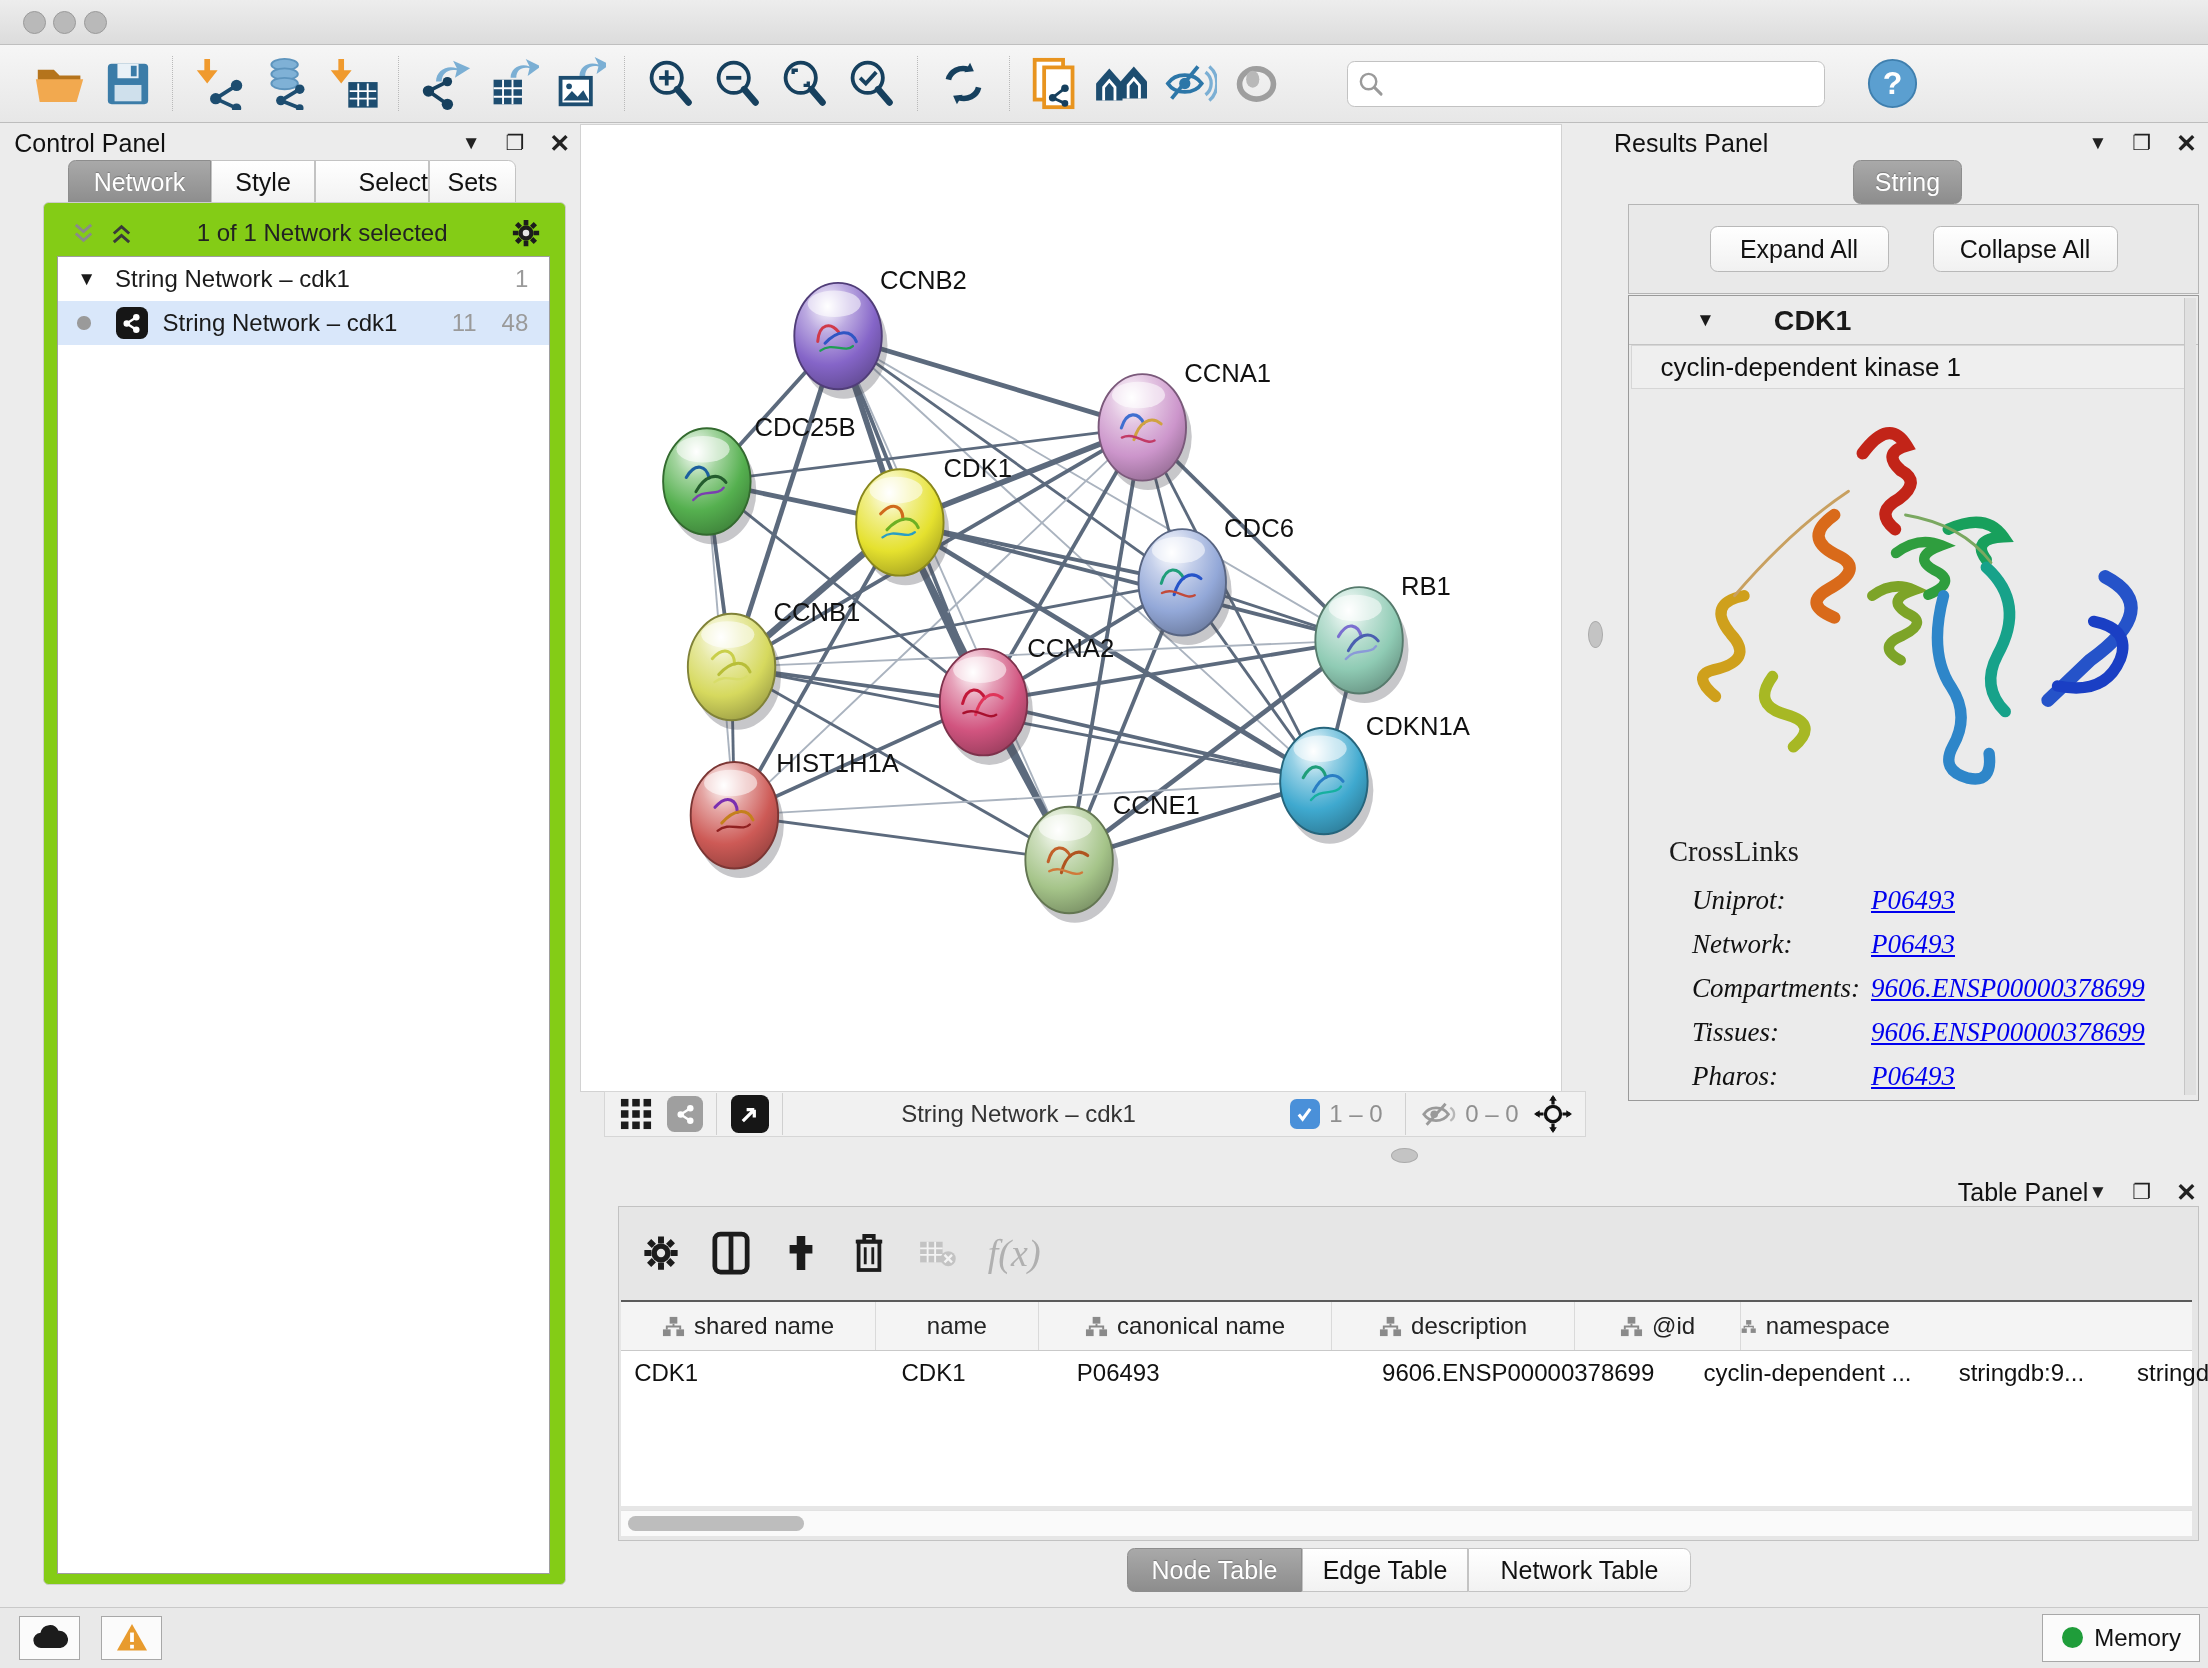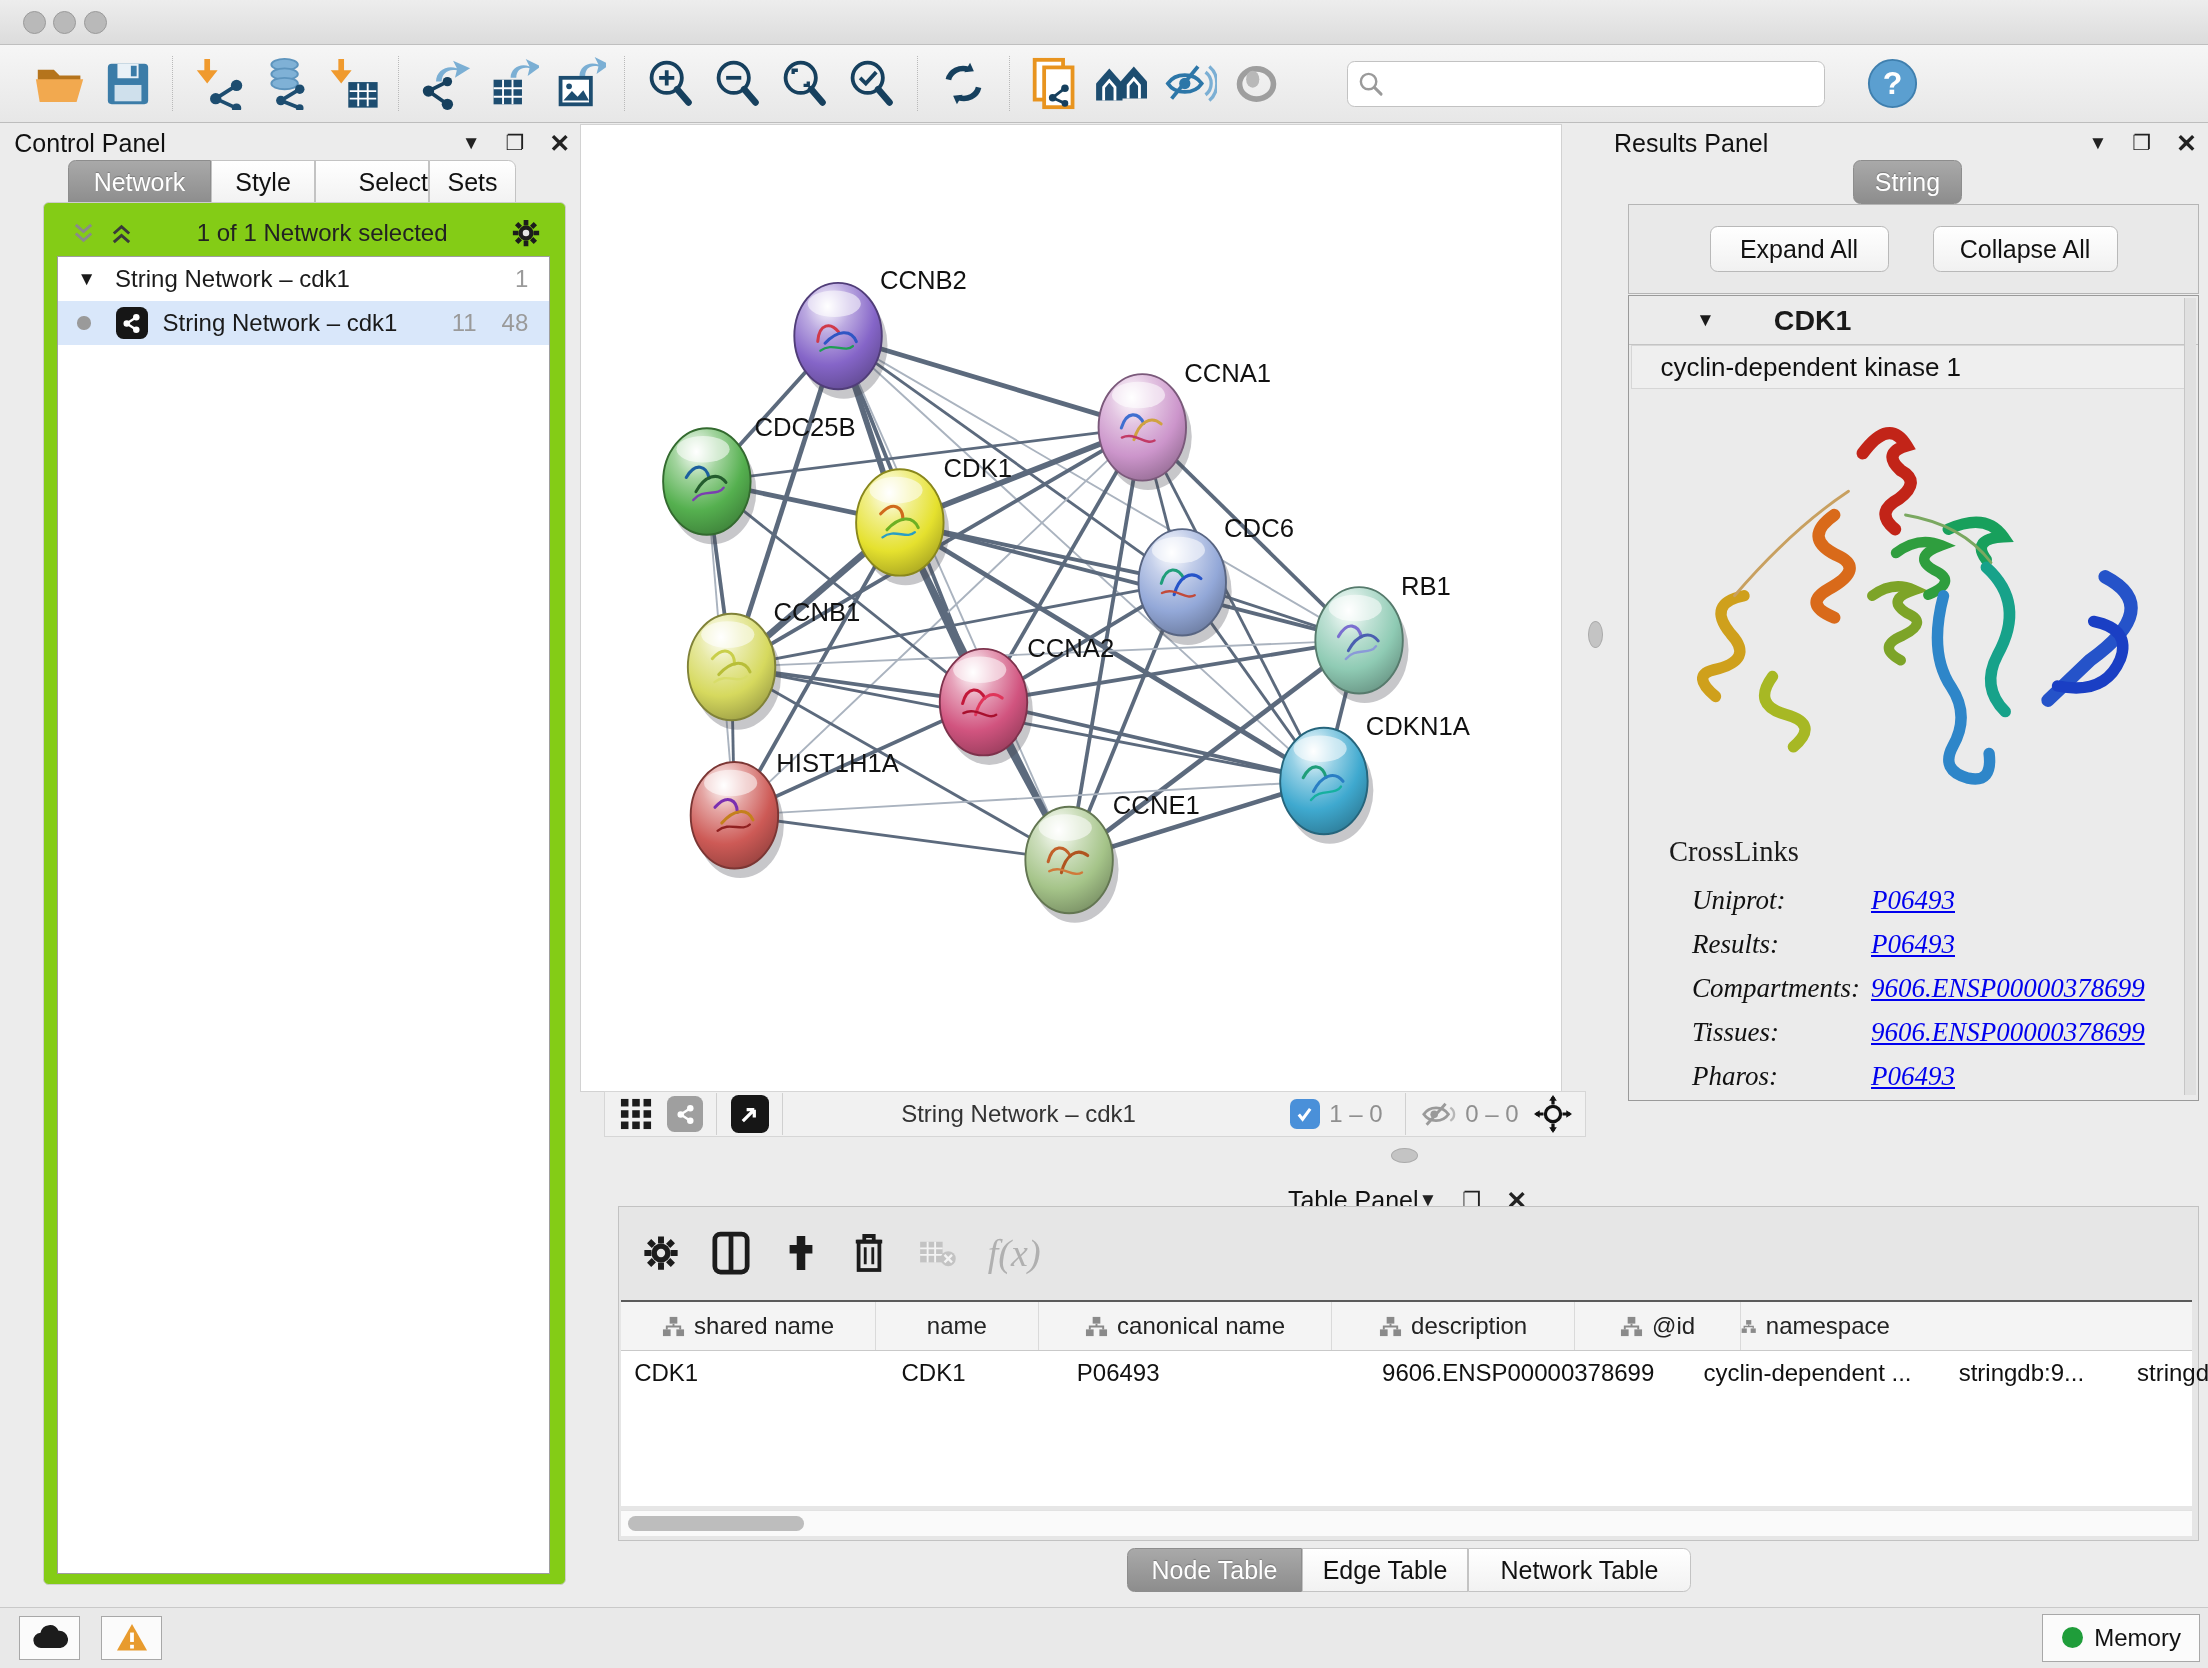--- a/index.html
+++ b/index.html
@@ -709,40 +709,40 @@
       </g>
     </svg>
   </div>
   <div class="abs serif" style="left:40px;top:540px;font-size:28.5px;font-weight:normal;">CrossLinks</div>
   <div class="abs" style="left:63px;top:582px;width:485px;font-style:italic;">
     <div class="xl-row serif">
       <span class="xl-label">Uniprot:</span>
       <a class="xl-link">P06493</a>
       </div>
     <div class="xl-row serif">
-      <span class="xl-label">Results:</span>
+      <span class="xl-label">Network:</span>
       <a class="xl-link">P06493</a>
       </div>
     <div class="xl-row serif">
       <span class="xl-label">Compartments:</span>
       <a class="xl-link">9606.ENSP00000378699</a>
       </div>
     <div class="xl-row serif">
       <span class="xl-label">Tissues:</span>
       <a class="xl-link">9606.ENSP00000378699</a>
       </div>
     <div class="xl-row serif">
       <span class="xl-label">Pharos:</span>
       <a class="xl-link">P06493</a>
       </div>
   </div>
   <div class="rp-scroll"></div>
 </div>
 
-<div class="abs" style="left:618px;top:1176px;width:1579px;height:32px;display:flex;align-items:center;justify-content:center;margin-top:8px;">
+<div class="abs" style="left:618px;top:1176px;width:1579px;height:32px;display:flex;align-items:center;justify-content:flex-end;">
   <span class="panel-title">Table Panel</span>
   <span class="wm">
     <span class="tri">▼</span>
     <span class="sq">❐</span>
     <span class="x">✕</span>
   </span>
 </div>
 <div class="abs tp-box">
   <div class="tp-toolbar">
     <span style="margin-left:13.3px;">

